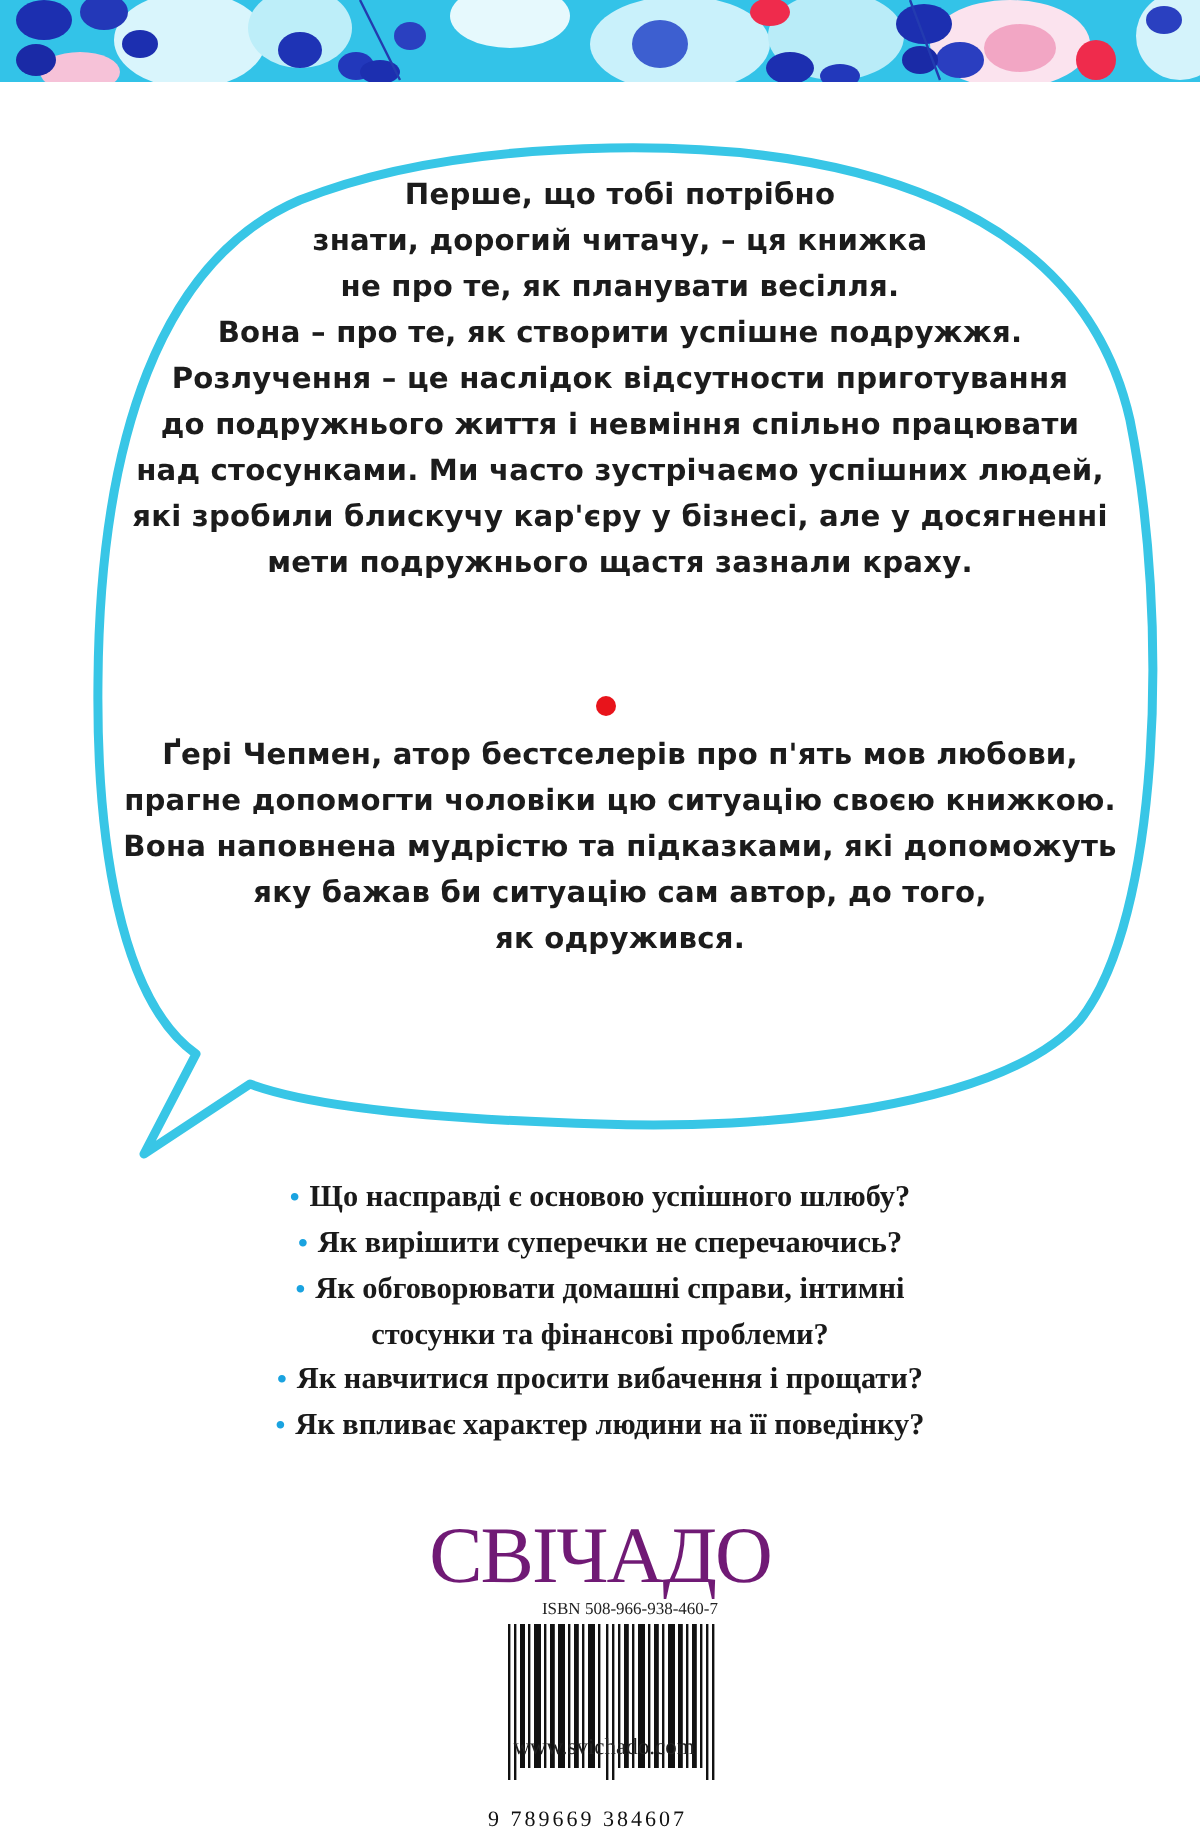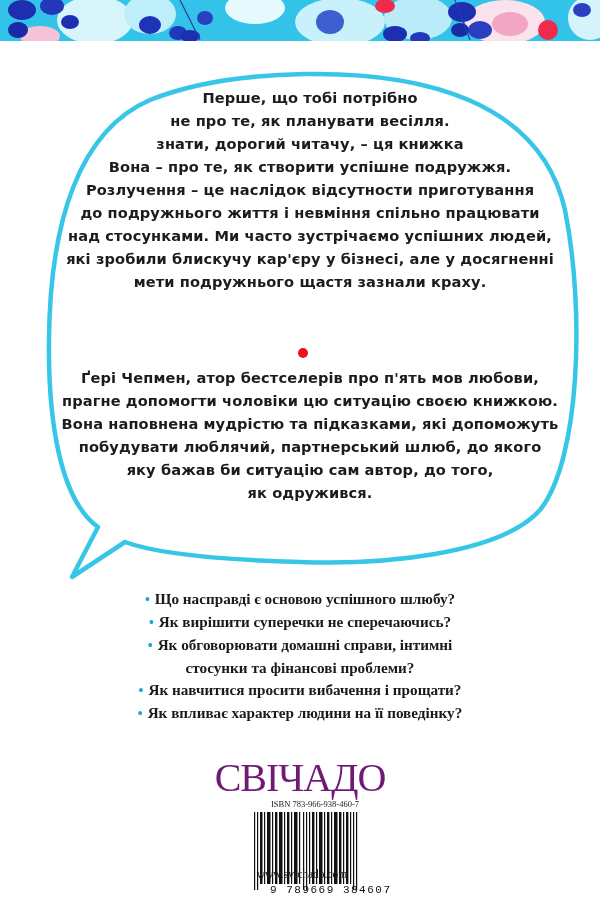--- a/index.html
+++ b/index.html
@@ -46,23 +46,23 @@
     }
     .isbn {
       position: absolute; left: 0; width: 600px; top: 799px; text-align: center;
       font-family: "Liberation Serif", serif; font-size: 8.5px; color: #222;
       padding-left: 30px;
     }
     .barcode {
       position: absolute; left: 254px; top: 812px; width: 104px; height: 78px;
     }
     .barcode-digits {
-      position: absolute; left: 244px; top: 884px; width: 120px;
-      font-family: Liberation Mono, monospace; font-size: 11px; color: #111;
-      letter-spacing: 1.5px; white-space: nowrap; margin-left: 26px;
+      position: absolute; left: 244px; top: 904px; width: 120px;
+      font-family: Liberation Serif, serif; font-size: 11px; color: #111;
+      letter-spacing: 1.5px; white-space: nowrap;
     }
     .url {
       position: absolute; left: 0; width: 600px; top: 868px; text-align: center;
       font-family: "Liberation Serif", serif; font-size: 11.5px; color: #222;
       padding-left: 4px;
     }
   </style>
 </head>
 <body>
 
@@ -111,37 +111,36 @@
              L 72 517
              L 98 467
              C 60 440, 48 360, 49 280
              C 50 160, 80 70, 150 40
              C 195 22, 250 15, 305 14 Z" fill="none" stroke="#38c6e6" stroke-width="4.5" stroke-linejoin="round"></path>
   </svg>
 </div>
 
 <div class="body-text para1">
   <span class="line">Перше, що тобі потрібно</span>
+  <span class="line">знати, дорогий читачу, – ця книжка</span>
   <span class="line">не про те, як планувати весілля.</span>
-  <span class="line">знати, дорогий читачу, – ця книжка</span>
   <span class="line">Вона – про те, як створити успішне подружжя.</span>
   <span class="line">Розлучення – це наслідок відсутности приготування</span>
   <span class="line">до подружнього життя і невміння спільно працювати</span>
   <span class="line">над стосунками. Ми часто зустрічаємо успішних людей,</span>
   <span class="line">які зробили блискучу кар'єру у бізнесі, але у досягненні</span>
   <span class="line">мети подружнього щастя зазнали краху.</span>
 </div>
 
 <div class="red-dot"></div>
 
 <div class="body-text para2">
   <span class="line">Ґері Чепмен, атор бестселерів про п'ять мов любови,</span>
   <span class="line">прагне допомогти чоловіки цю ситуацію своєю книжкою.</span>
   <span class="line">Вона наповнена мудрістю та підказками, які допоможуть</span>
-  <span class="line">побудувати люблячий, партнерський шлюб, до якого</span>
   <span class="line">яку бажав би ситуацію сам автор, до того,</span>
   <span class="line">як одружився.</span>
 </div>
 
 <div class="questions">
   <span class="q-item">
     <span class="bullet">•</span><span>Що насправді є основою успішного шлюбу?</span>
   </span>
   <span class="q-item">
     <span class="bullet">•</span><span>Як вирішити суперечки не сперечаючись?</span>
@@ -154,21 +153,21 @@
   </span>
   <span class="q-item">
     <span class="bullet">•</span><span>Як навчитися просити вибачення і прощати?</span>
   </span>
   <span class="q-item">
     <span class="bullet">•</span><span>Як впливає характер людини на її поведінку?</span>
   </span>
 </div>
 
 <div class="logo">СВІЧАДО</div>
-<div class="isbn">ISBN 783-966-938-460-7</div>
+<div class="isbn">ISBN 508-966-938-460-7</div>
 
 <svg class="barcode" viewBox="0 0 104 78">
   <g fill="#111">
     <rect x="0" y="0" width="1.2" height="78"></rect>
       <rect x="3" y="0" width="1.2" height="78"></rect>
     <rect x="6" y="0" width="2.5" height="72"></rect>
       <rect x="10" y="0" width="1.2" height="72"></rect>
     <rect x="13" y="0" width="3.5" height="72"></rect>
       <rect x="18" y="0" width="1.2" height="72"></rect>
     <rect x="21" y="0" width="2.4" height="72"></rect>

